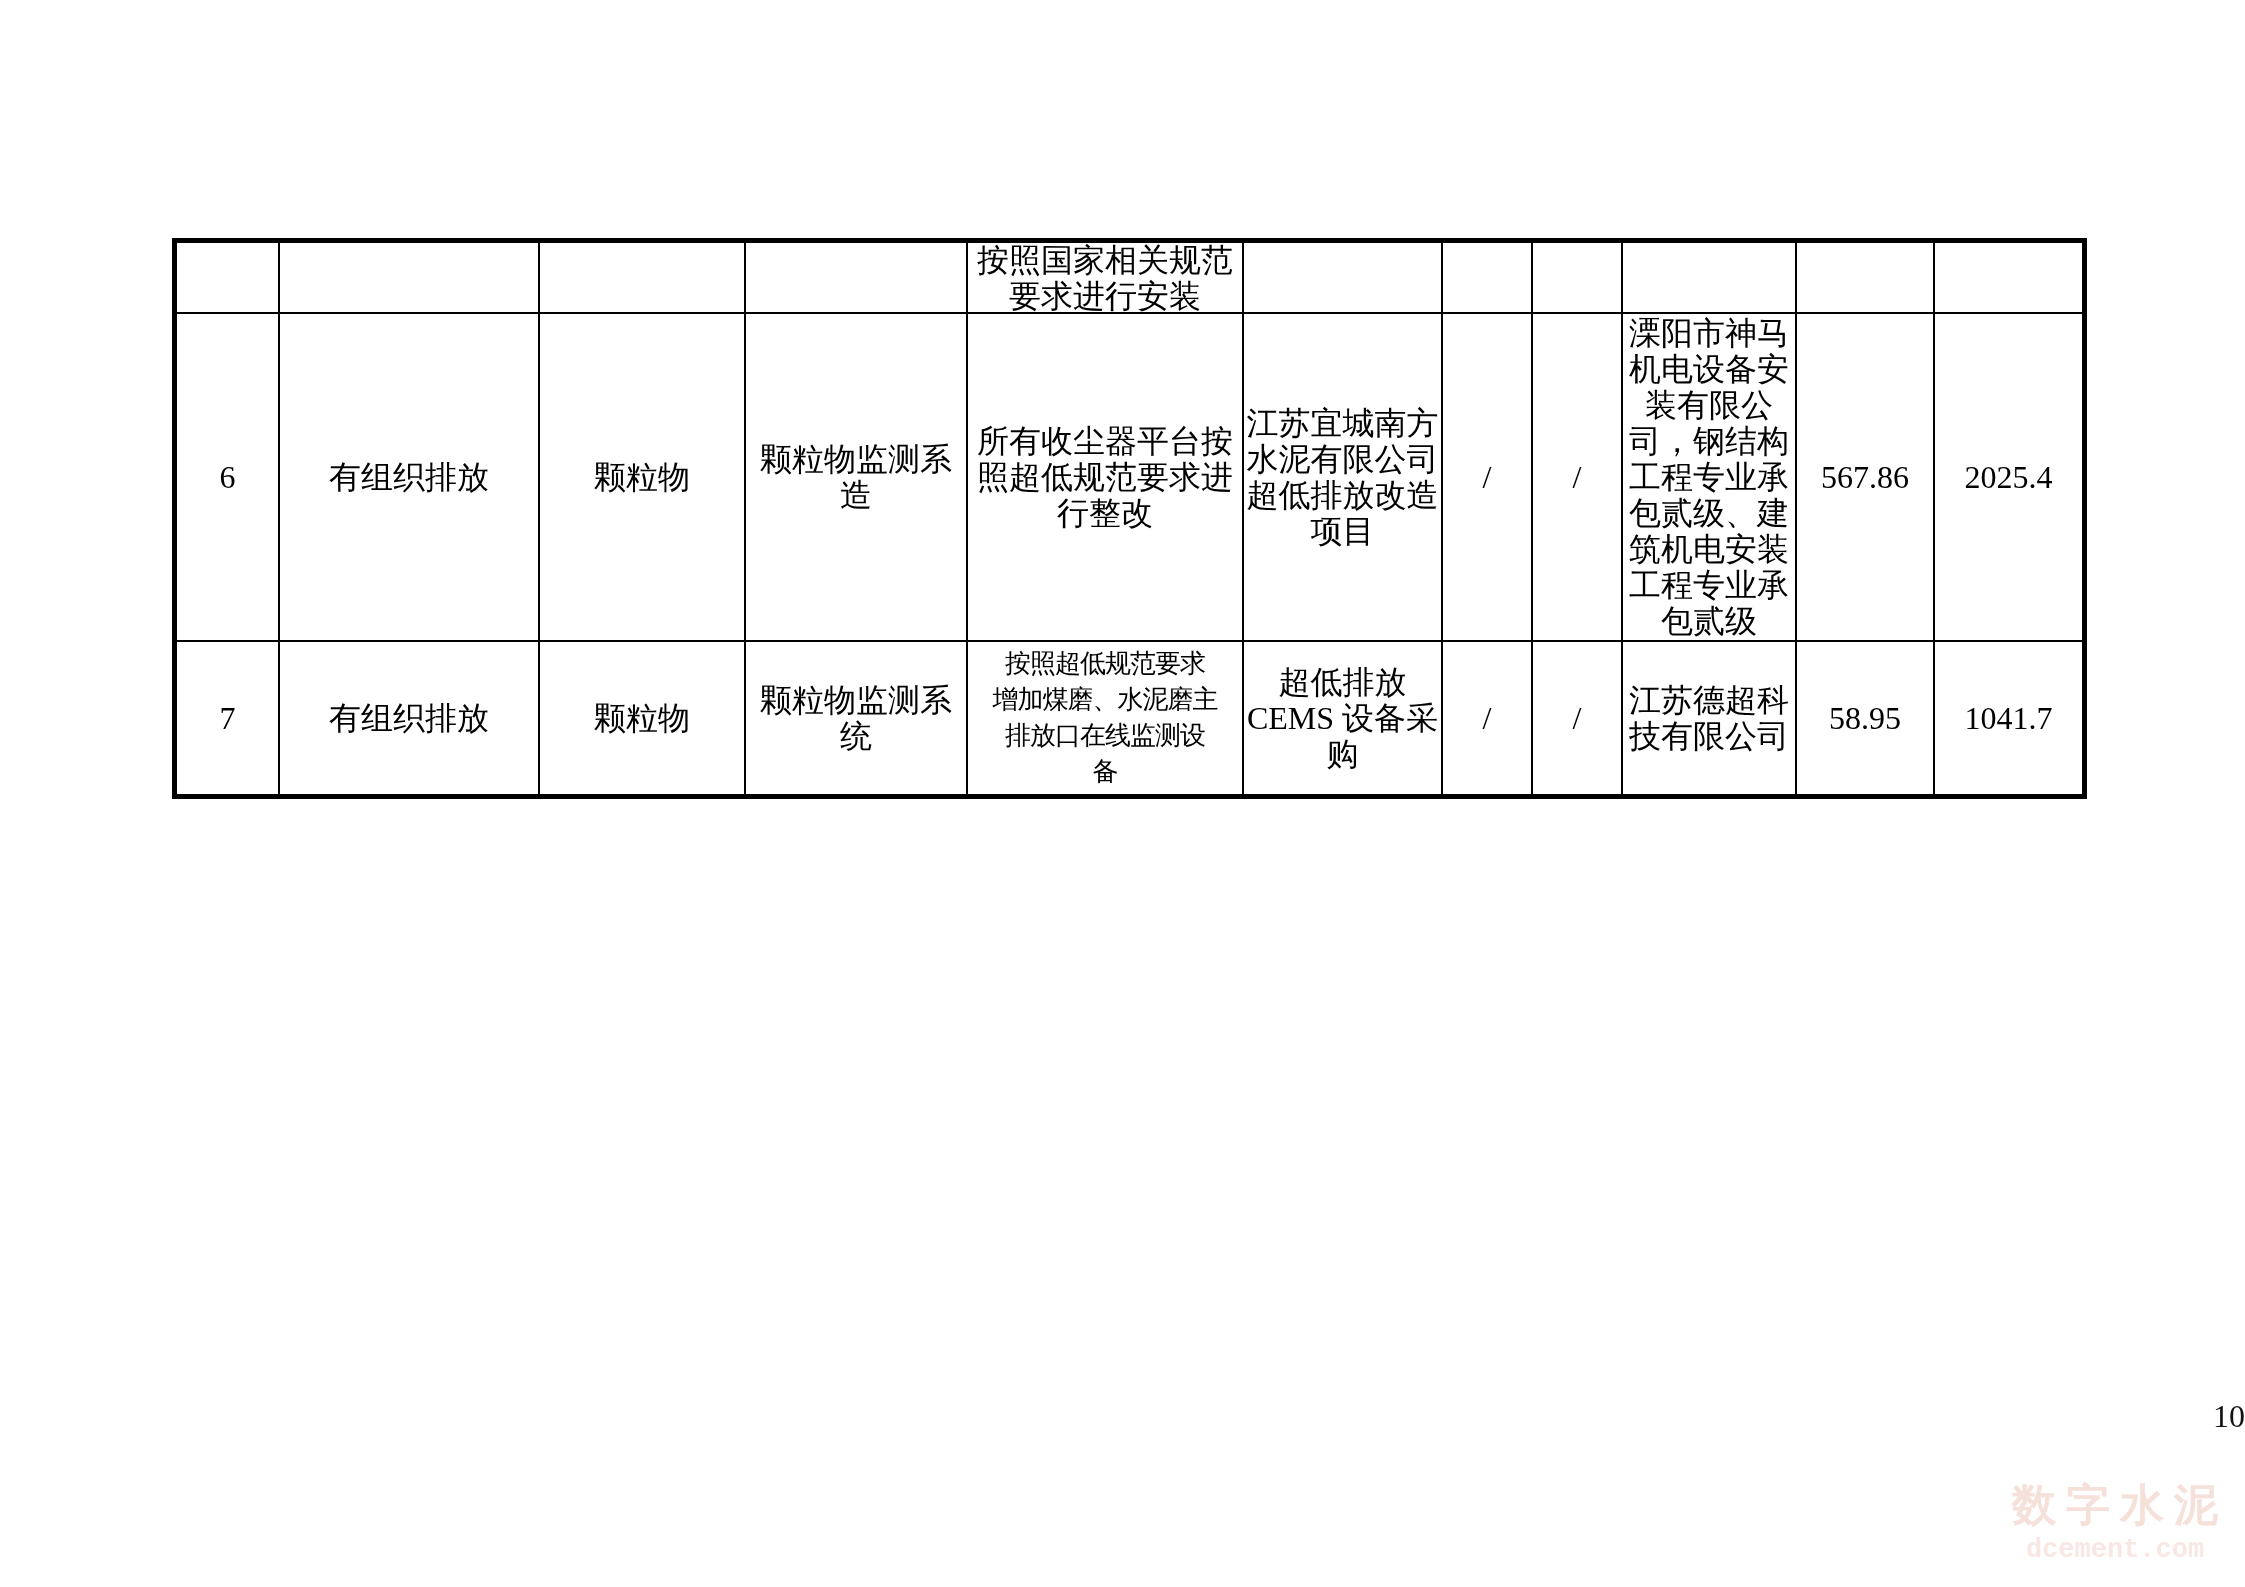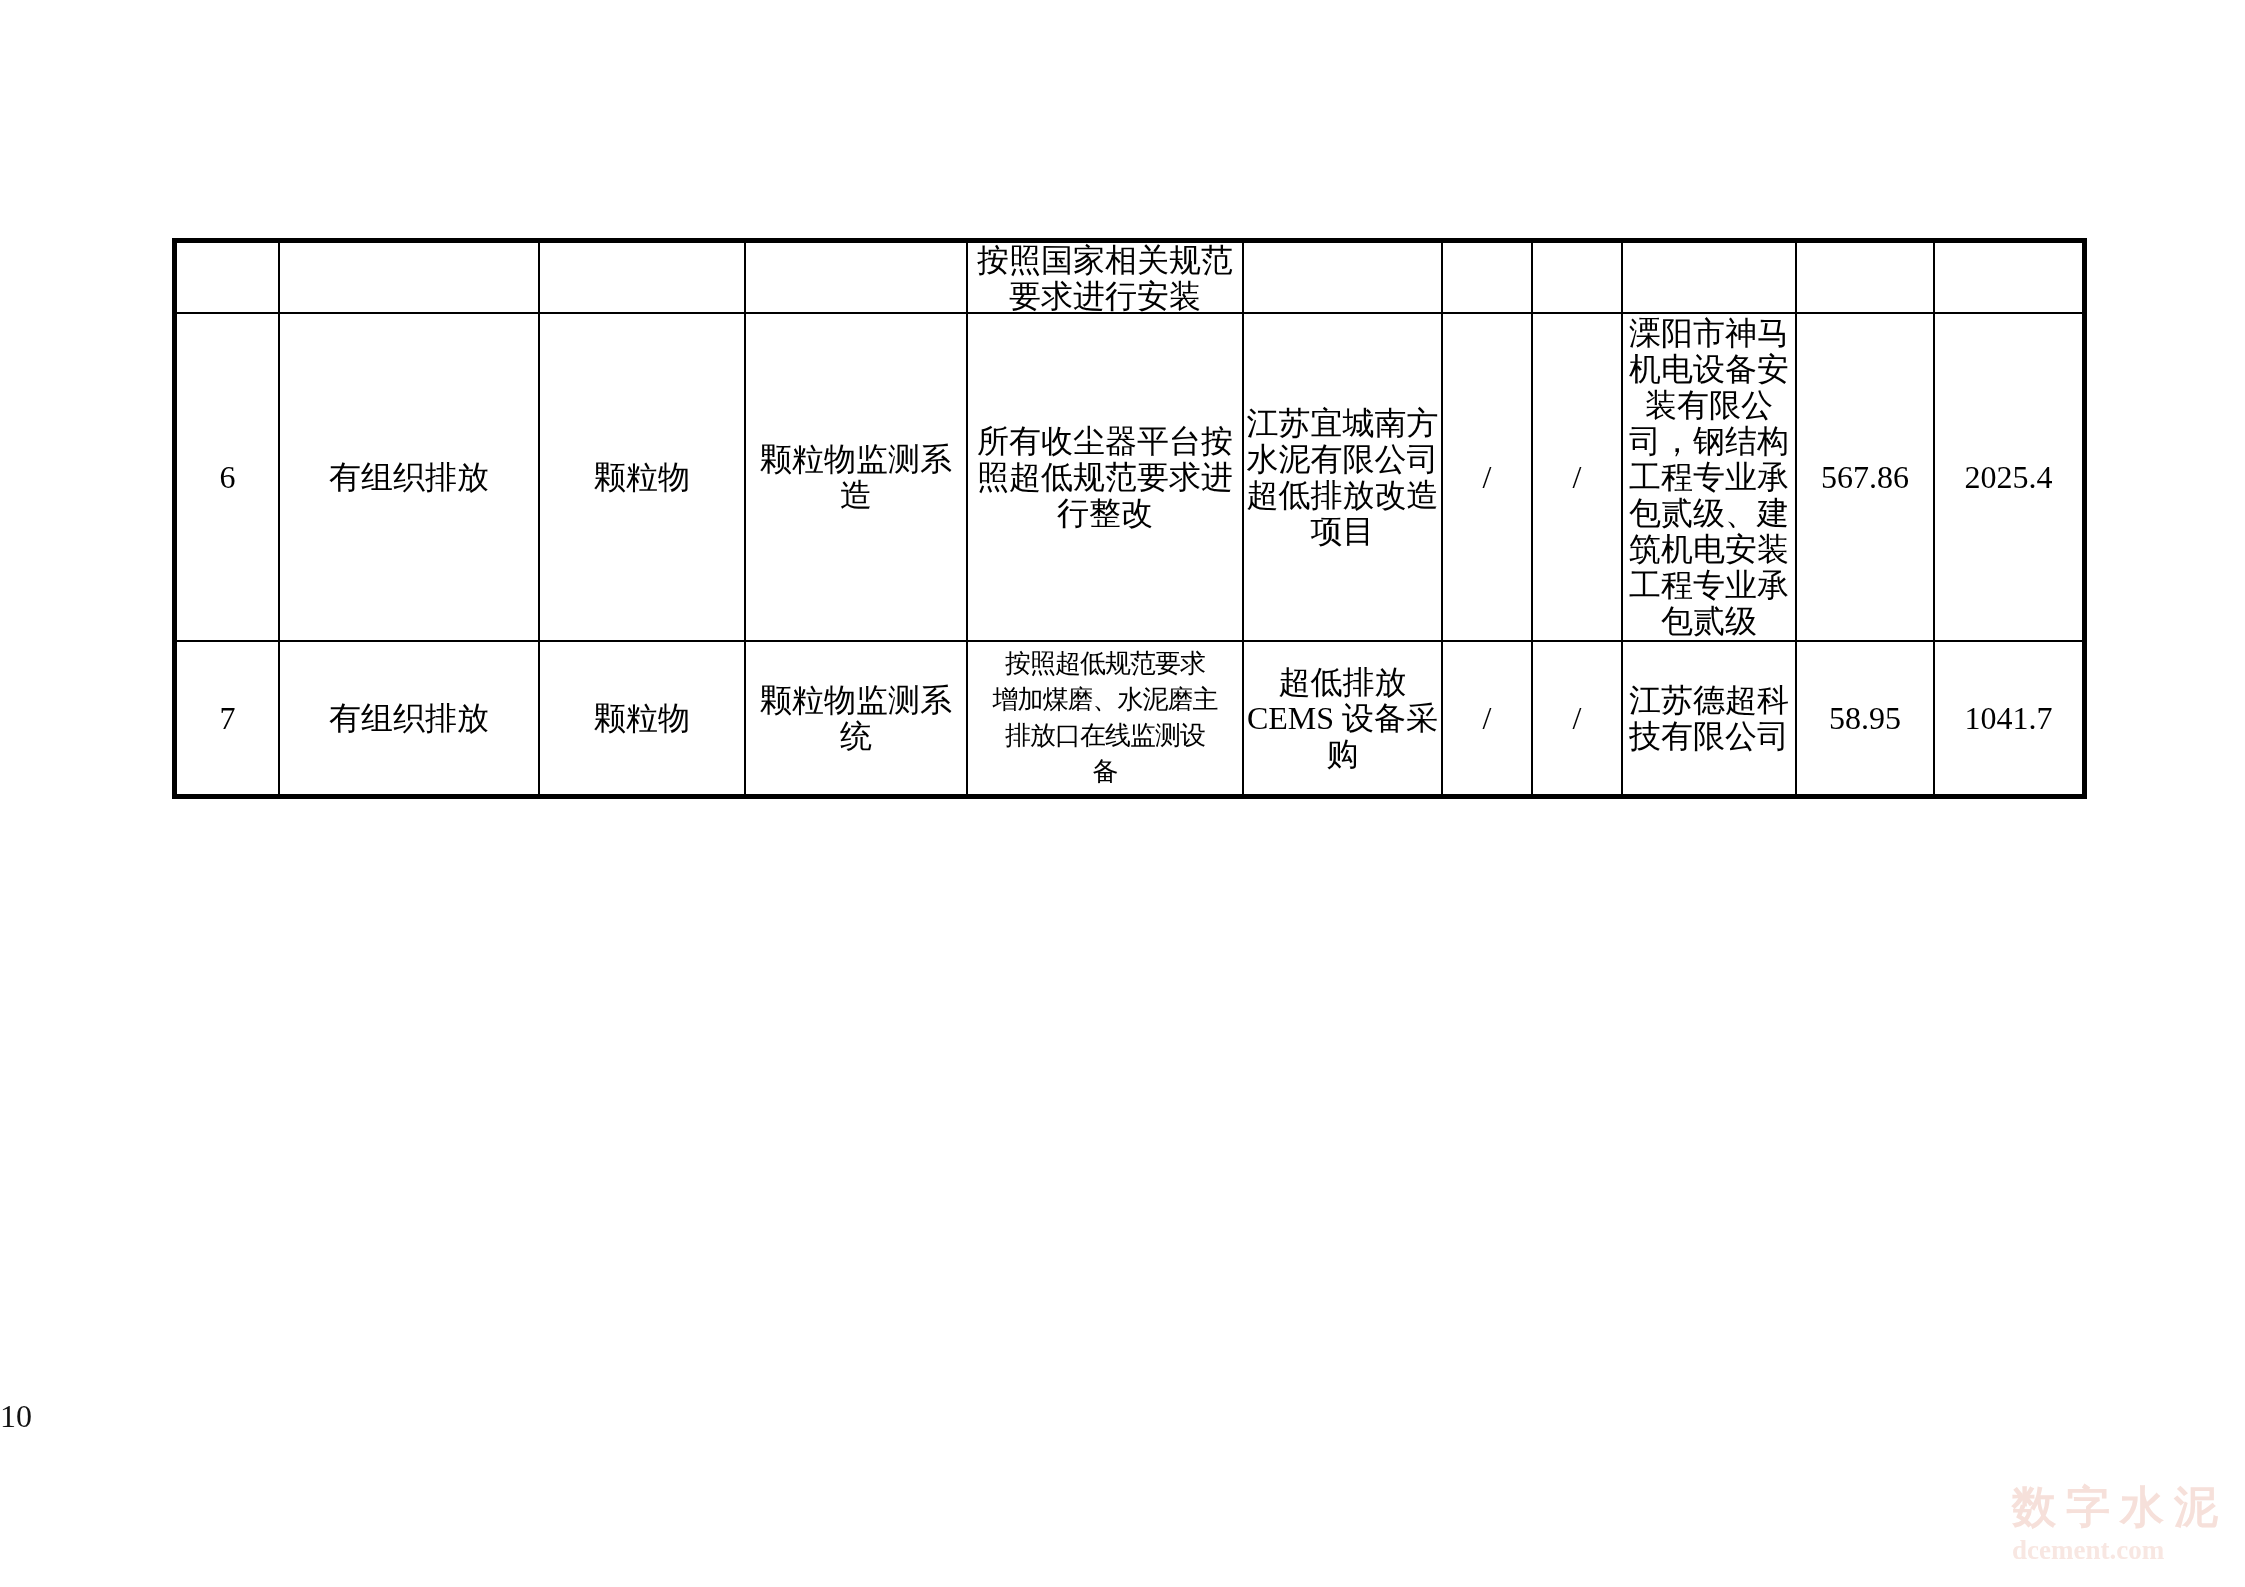--- a/index.html
+++ b/index.html
@@ -43,30 +43,30 @@
     padding: 8px 2px;
   }
   .t-cell:nth-child(11) { border-right: none; }
   .t-row-last .t-cell { border-bottom: none; }
   .t-row-7 .t-cell:nth-child(5) { font-size: 26px; letter-spacing: -1px; }
   .page-number {
     position: absolute;
     left: 0;
     top: 1398px;
     width: 2245px;
-    text-align: left;
+    text-align: right;
     font-size: 32px;
     color: #111;
   }
   .watermark {
     position: absolute;
     right: 27px;
     top: 1484px;
-    text-align: left;
-    font-family: Liberation Serif, serif;
+    text-align: center;
+    font-family: Liberation Mono, monospace;
     font-weight: bold;
     user-select: none;
   }
   .watermark-title {
     font-size: 44px;
     line-height: 48px;
     letter-spacing: 10px;
     margin-right: -10px;
     color: #f6e0da;
   }

